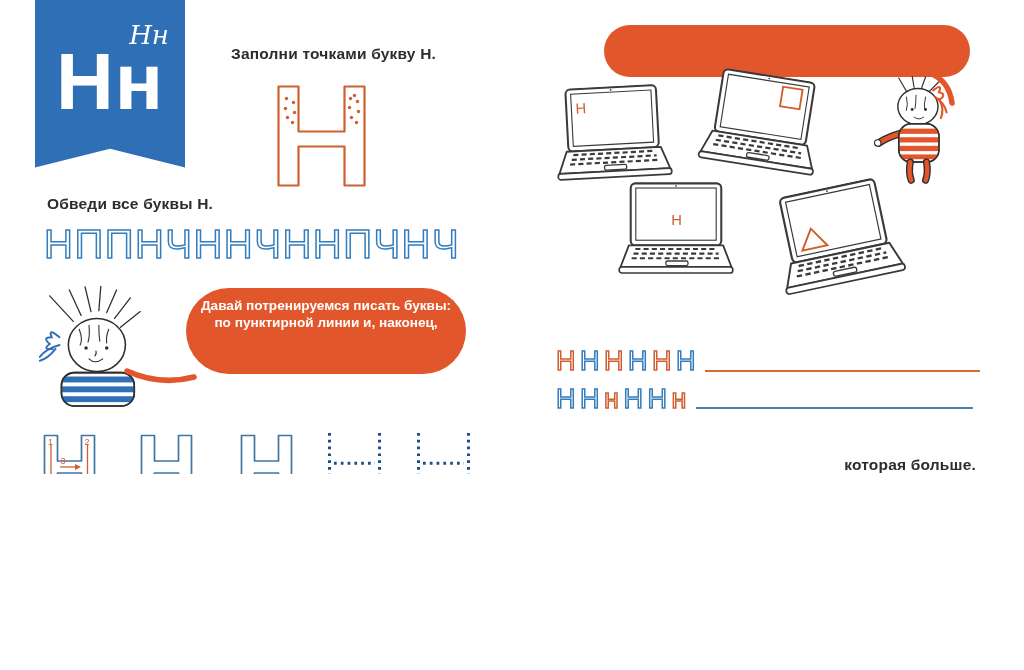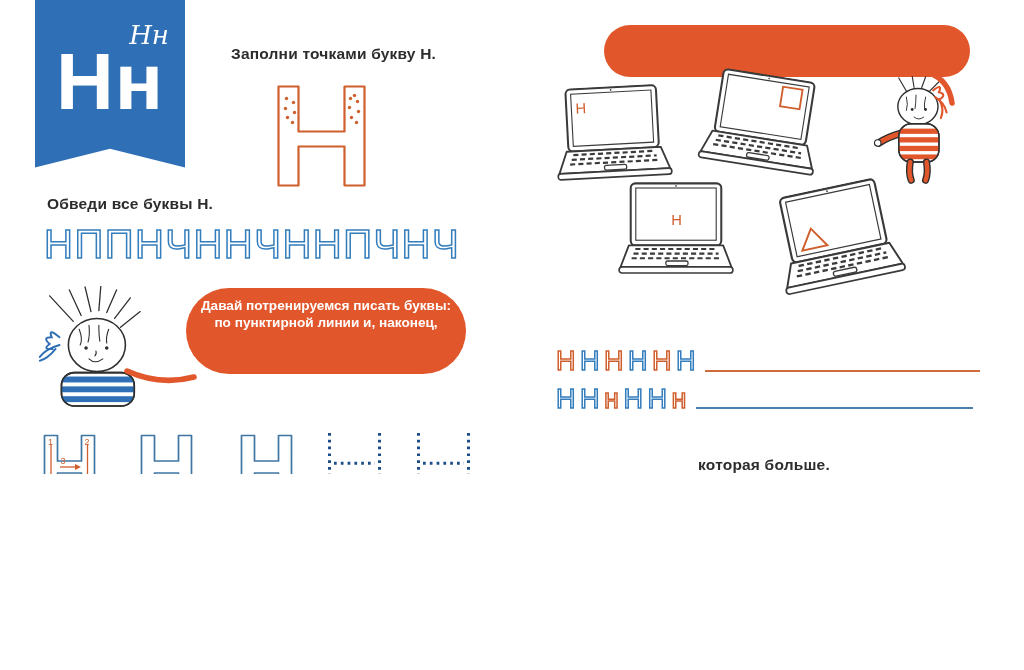--- a/index.html
+++ b/index.html
@@ -164,21 +164,21 @@
       </g>
       <rect x="24" y="50" width="42" height="40" rx="13" fill="none" stroke="#2f2f2f" stroke-width="1.5"></rect>
       <path d="M36,90 Q34,101 37,109" stroke="#2f2f2f" stroke-width="7.5" stroke-linecap="round" fill="none"></path>
       <path d="M36,90 Q34,101 37,109" stroke="#e2562b" stroke-width="4.6" stroke-linecap="round" fill="none"></path>
       <path d="M53,90 Q55,101 52,109" stroke="#2f2f2f" stroke-width="7.5" stroke-linecap="round" fill="none"></path>
       <path d="M53,90 Q55,101 52,109" stroke="#e2562b" stroke-width="4.6" stroke-linecap="round" fill="none"></path>
     </svg>
   </div>
 
 
-  <div class="instr" style="left:552px;top:456px;width:424px;text-align:center;">которая больше.</div>
+  <div class="instr" style="left:552px;top:456px;width:424px;text-align:right;">которая больше.</div>
 
   <svg class="abs" style="left:0;top:0;pointer-events:none;" width="1024" height="670">
     <path d="M127,371 Q160,386 194,377" stroke="#e2562b" stroke-width="5.5" fill="none" stroke-linecap="round"></path>
     <path d="M929,73 Q949,80 952,103" stroke="#e2562b" stroke-width="5.5" fill="none" stroke-linecap="round"></path>
   </svg>
 
 <div style="position: absolute; left: 43px; top: 434px;"><svg viewBox="0 0 53 66" width="53" height="66">
         <polygon points="1.5,1.5 14.5,1.5 14.5,27.0 38.5,27.0 38.5,1.5 51.5,1.5 51.5,64.5 38.5,64.5 38.5,39.0 14.5,39.0 14.5,64.5 1.5,64.5" fill="#fff" stroke="#3f75a2" stroke-width="1.7" stroke-linejoin="round"></polygon>
         <line x1="8" y1="10" x2="8" y2="55" stroke="#d05f2e" stroke-width="1.3"></line>
         <polygon points="5,52 11,52 8,58" fill="#d05f2e"></polygon>

